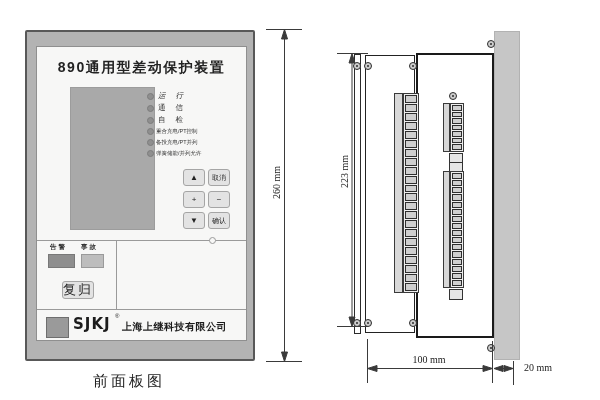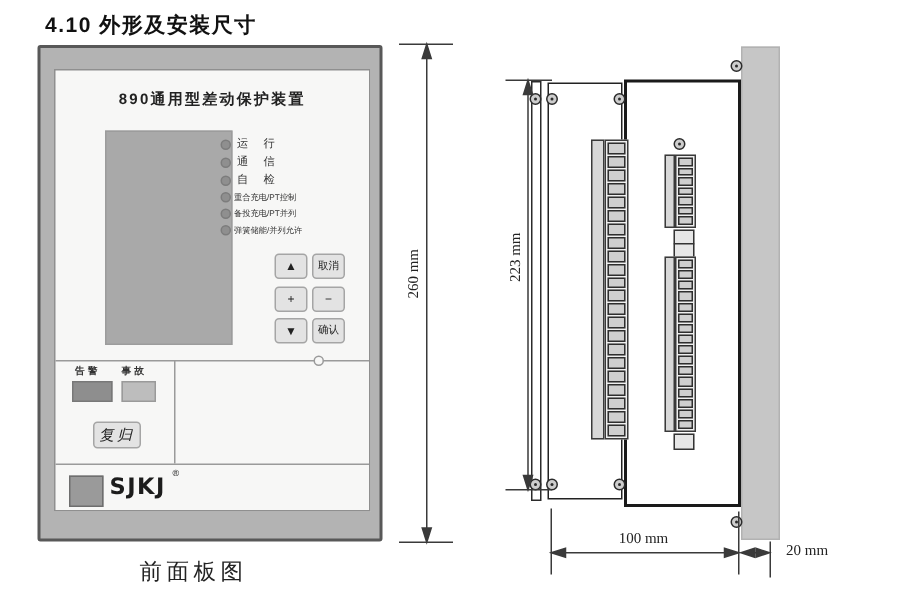--- a/index.html
+++ b/index.html
@@ -11,21 +11,21 @@
   .heading{left:30px;top:8px;font-size:14px;font-weight:bold;color:#111;letter-spacing:1px;}
   .caption{left:93px;top:372px;font-size:15px;color:#222;letter-spacing:3px;
            font-family:Liberation Mono, monospace;}
 
   
   .bezel{left:25px;top:30px;width:226px;height:327px;background:#b3b3b3;
          border:2px solid #585858;border-radius:2px;}
   .innerpanel{position:absolute;left:9px;top:14px;width:209px;height:293px;
               background:#f7f7f6;border:1px solid #8f8f8f;}
   .dev-title{position:absolute;left:0;top:12px;width:100%;text-align:center;
-             font-size:10px;font-weight:bold;color:#222;letter-spacing:1.5px;}
+             font-size:14px;font-weight:bold;color:#222;letter-spacing:1.5px;}
   .lcd{position:absolute;left:33px;top:40px;width:83px;height:141px;
        background:#a9a9a9;border:1px solid #9c9c9c;}
 
   .led{position:absolute;left:110px;width:5px;height:5px;border-radius:50%;
        background:#8f8f8f;border:1px solid #7c7c7c;}
   .ledlab1{position:absolute;left:121px;font-size:7.5px;color:#333;letter-spacing:4px;white-space:nowrap;}
   .ledlab2{position:absolute;left:119px;font-size:5.5px;color:#333;white-space:nowrap;}
 
   .key{position:absolute;width:20px;height:15px;background:#e3e3e3;border:1px solid #a5a5a5;
        border-radius:3px;font-size:7px;color:#222;display:flex;align-items:center;
@@ -34,22 +34,22 @@
 
   .hdiv{position:absolute;left:0;top:193px;width:100%;border-top:1px solid #9a9a9a;}
   .hole{position:absolute;left:172px;top:190px;width:5px;height:5px;border-radius:50%;
         border:1px solid #9a9a9a;background:#f7f7f6;}
   .vdiv{position:absolute;left:79px;top:193px;height:69px;border-left:1px solid #9a9a9a;}
 
   .indlab{position:absolute;top:196px;font-size:6.5px;font-weight:bold;color:#333;letter-spacing:2px;white-space:nowrap;}
   .alarmbox{position:absolute;left:11px;top:207px;width:25px;height:12px;background:#8e8e8e;border:1px solid #787878;}
   .faultbox{position:absolute;left:44px;top:207px;width:21px;height:12px;background:#bdbdbd;border:1px solid #9a9a9a;}
   .resetbtn{position:absolute;left:25px;top:234px;width:30px;height:16px;background:#e3e3e3;
-            border:1px solid #a5a5a5;border-radius:3px;font-size:10px;color:#222;letter-spacing:2px;
-            display:flex;align-items:center;justify-content:center;font-style:italic;}
+            border:1px solid #a5a5a5;border-radius:3px;font-size:13px;color:#222;letter-spacing:2px;
+            display:flex;align-items:center;justify-content:center;}
   .logodiv{position:absolute;left:0;top:262px;width:100%;border-top:1px solid #9a9a9a;}
   .logosq{position:absolute;left:9px;top:270px;width:21px;height:19px;background:#9a9a9a;border:1px solid #6e6e6e;}
   .sjkj{position:absolute;left:36px;top:268px;font-size:15px;font-weight:bold;color:#1c1c1c;
         letter-spacing:1px;font-family:"DejaVu Sans",sans-serif;}
   .reg{position:absolute;left:78px;top:266px;font-size:6px;color:#1c1c1c;}
   .company{position:absolute;left:85px;top:273px;font-size:10px;font-weight:bold;color:#1c1c1c;
            letter-spacing:0.5px;white-space:nowrap;}
 
   
   .bracket{left:354px;top:54px;width:5px;height:278px;background:#fff;border:1px solid #2b2b2b;}
@@ -75,31 +75,30 @@
   #d100{left:399px;top:354px;width:60px;text-align:center;}
   #d19{left:524px;top:362px;}
 
   svg.lines{position:absolute;left:0;top:0;pointer-events:none;}
 </style>
 </head>
 <body>
 
 <div class="canvas">
 
-  <div class="abs heading">4.10 外形及安装尺寸</div>
 
   <div class="abs bezel">
     <div class="innerpanel">
 
       <div class="dev-title">890通用型差动保护装置</div>
 
       <div class="lcd"></div>
 
       <div class="led" style="top:46px;"></div>
-      <div class="ledlab1" style="top:44px;">运 行</div>
+      <div class="ledlab1" style="top:44px;font-style:italic;">运 行</div>
       <div class="led" style="top:58px;"></div>
       <div class="ledlab1" style="top:56px;text-align:right;">通 信</div>
       <div class="led" style="top:70px;"></div>
       <div class="ledlab1" style="top:68px;">自 检</div>
 
       <div class="led" style="top:81px;"></div>
       <div class="ledlab2" style="top:81px;">重合充电/PT控制</div>
       <div class="led" style="top:92px;"></div>
       <div class="ledlab2" style="top:92px;">备投充电/PT并列</div>
       <div class="led" style="top:103px;"></div>
@@ -119,20 +118,21 @@
       <div class="indlab" style="left:13px;">告警</div>
       <div class="indlab" style="left:44px;">事故</div>
       <div class="alarmbox"></div>
       <div class="faultbox"></div>
       <div class="resetbtn">复归</div>
 
       <div class="logodiv"></div>
       <div class="logosq"></div>
       <div class="sjkj">SJKJ</div>
       <div class="reg">®</div>
+      <div class="company">上海上继科技有限公司</div>
     </div>
   </div>
 
   <div class="abs caption">前面板图</div>
 
   <div class="abs panelbar"></div>
   <div class="abs bracket"></div>
   <div class="abs rearbox"></div>
   <div class="abs mainbox"></div>
 

